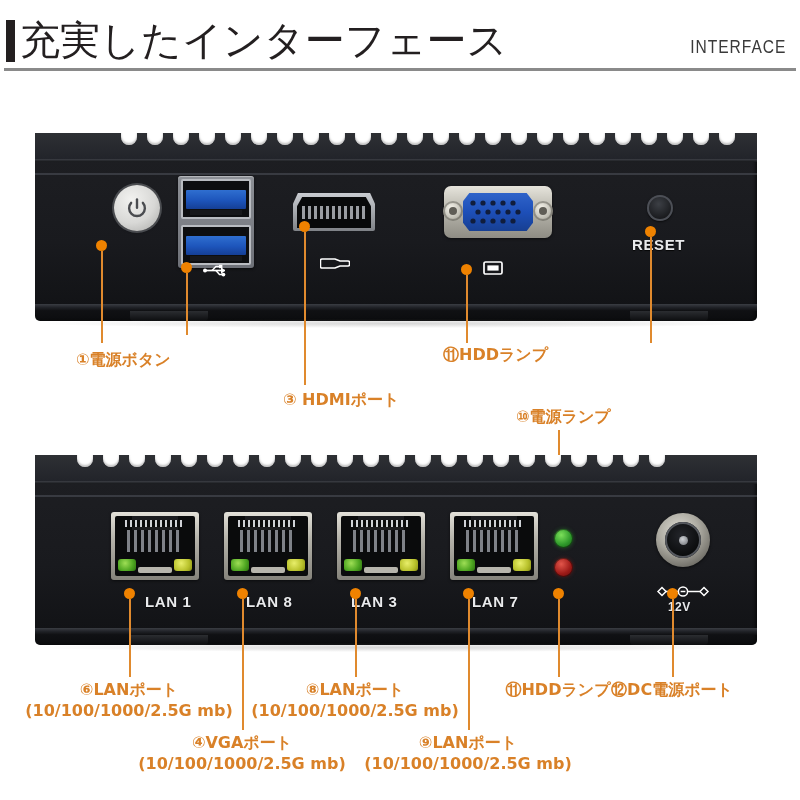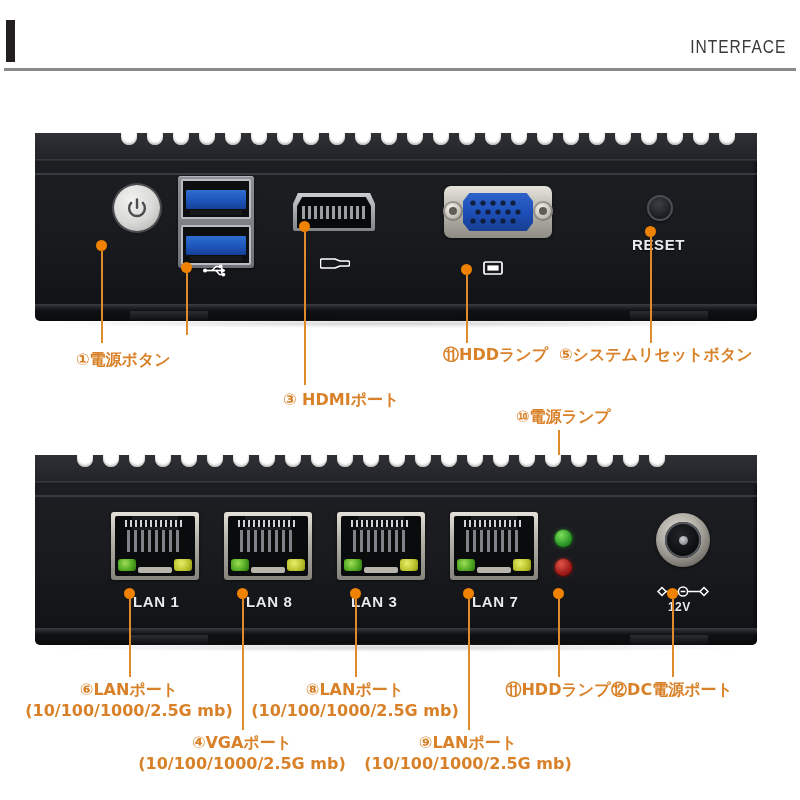--- a/index.html
+++ b/index.html
@@ -256,20 +256,21 @@
   .clabel .sub { display:block; font-size:16px; line-height:21px; }
   .clabel.ctr { transform:translateX(-50%); text-align:center; }
 </style>
 </head>
 <body>
 
 <div class="page">
 
   <div class="header">
     <div class="hdr-accent"></div>
+    <div class="hdr-title">充実したインターフェース</div>
     <div class="hdr-sub">INTERFACE</div>
     <div class="hdr-rule"></div>
   </div>
 
   <div class="device" style="left:35px; top:133px; width:722px; height:188px;">
     <div class="chassis"></div>
 
     <div class="fins">
       <div class="base"></div>
       <div class="notch" style="left:86px;"></div>
@@ -387,21 +388,20 @@
   <div class="dot" style="left:299px; top:221px;"></div>
   <div class="lead" style="left:304px; top:232px; height:153px;"></div>
   <div class="clabel" style="left:283px; top:390px;">③ HDMIポート</div>
 
   <div class="dot" style="left:461px; top:264px;"></div>
   <div class="lead" style="left:466px; top:275px; height:68px;"></div>
   <div class="clabel" style="left:443px; top:345px;">⑪HDDランプ</div>
 
   <div class="dot" style="left:645px; top:226px;"></div>
   <div class="lead" style="left:650px; top:237px; height:106px;"></div>
-  <div class="clabel" style="left:559px; top:345px;">⑤システムリセットボタン</div>
 
   <div class="clabel" style="left:516px; top:407px;">⑩電源ランプ</div>
   <div class="lead" style="left:558px; top:430px; height:100px;"></div>
   <div class="dot" style="left:553px; top:519px;"></div>
 
   <div class="device" style="left:35px; top:455px; width:722px; height:190px;">
     <div class="chassis"></div>
 
     <div class="fins">
       <div class="base"></div>
@@ -435,21 +435,21 @@
     <div class="lan" style="left:76px; top:57px;">
       <div class="lan-cav">
         <div class="lan-key"></div>
           <div class="lan-contacts"></div>
           <div class="lan-springs"></div>
         <div class="led-pad led-g" style="left:3px;"></div>
         <div class="led-pad led-y" style="right:3px;"></div>
         <div class="lan-latch"></div>
       </div>
     </div>
-    <div class="silk" style="left:98px; top:138px;">LAN 1</div>
+    <div class="silk" style="left:110px; top:138px;">LAN 1</div>
 
     <div class="lan" style="left:189px; top:57px;">
       <div class="lan-cav">
         <div class="lan-key"></div>
           <div class="lan-contacts"></div>
           <div class="lan-springs"></div>
         <div class="led-pad led-g" style="left:3px;"></div>
         <div class="led-pad led-y" style="right:3px;"></div>
         <div class="lan-latch"></div>
       </div>

